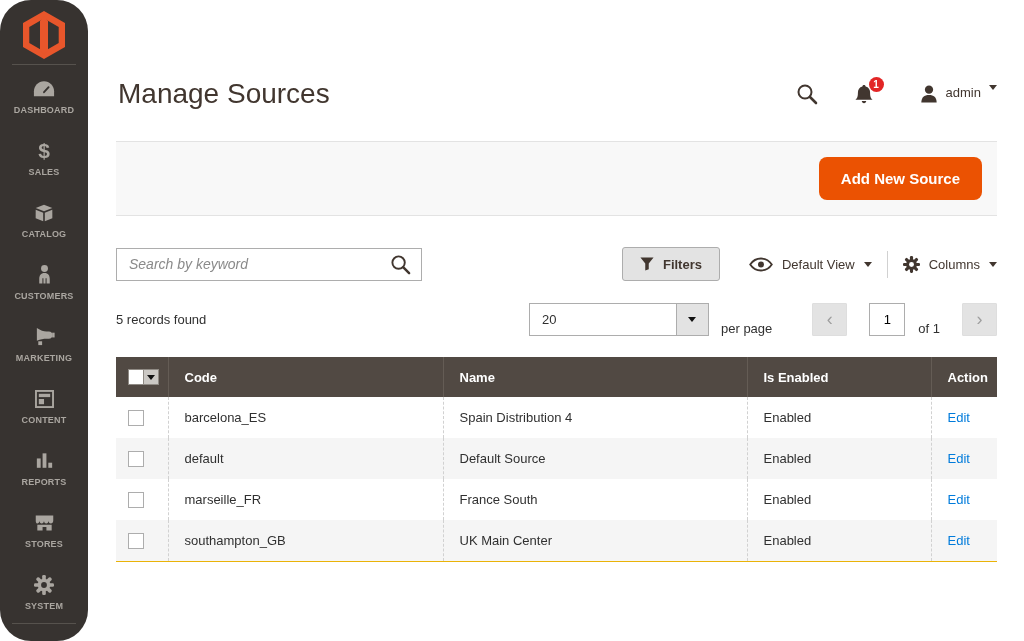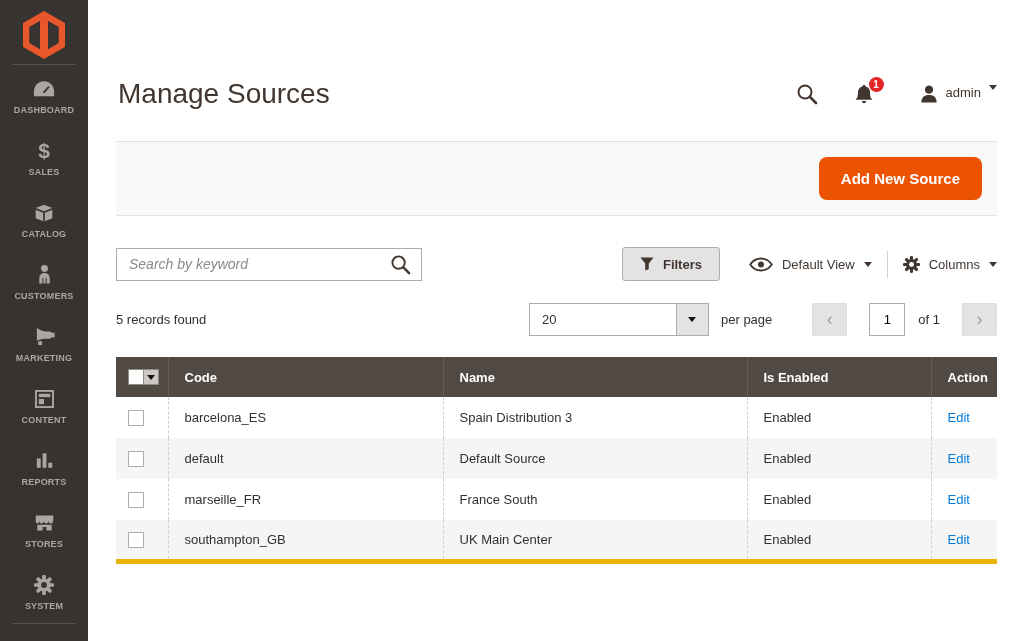--- a/index.html
+++ b/index.html
@@ -2,21 +2,21 @@
 <html><head>
 <meta charset="utf-8">
 <style>
   * { box-sizing: border-box; margin: 0; padding: 0; }
   html,body { width: 1024px; height: 641px; }
   body {
     font-family: "Liberation Sans", "DejaVu Sans", sans-serif;
     background: #fff; color: #303030; overflow: hidden;
   }
   
-  .sidebar { position: fixed; left: 0; top: 0; width: 88px; height: 641px; background: #373330; }
+  .sidebar { position: fixed; left: 0; top: 0; width: 88px; height: 641px; background: #373330; border-radius: 31px; }
   .logo-wrap { height: 64px; display: flex; align-items: center; justify-content: center; padding-top: 6px; cursor: pointer; }
   .side-divider { height: 1px; background: #56524d; margin: 0 12px; }
   .nav-item { height: 62px; display: flex; flex-direction: column; align-items: center; justify-content: center; gap: 5px; cursor: pointer; }
   .nav-icon { height: 22px; display: flex; align-items: center; justify-content: center; }
   .nav-label { font-size: 9px; font-weight: 700; color: #aaa6a0; letter-spacing: .2px; }
   .dollar { font-size: 21px; font-weight: 700; color: #aaa6a0; line-height: 22px; }
   
   .main { margin-left: 88px; padding: 0 27px 0 28px; }
   .page-header { display: flex; align-items: center; justify-content: space-between; margin-top: 74px; height: 40px; }
   .page-title { font-size: 28px; font-weight: 400; color: #41362f; padding-left: 2px; }
@@ -39,36 +39,36 @@
   .search-input::placeholder { font-style: italic; color: #8a8a8a; }
   .search-box .mag { position: absolute; right: 11px; top: 6px; cursor: pointer; }
   .toolbar-right { display: flex; align-items: center; }
   .filters-btn { height: 34px; padding: 0 17px; background: #e3e3e3; border: 1px solid #adadad; border-radius: 3px; display: flex; align-items: center; gap: 9px; font-size: 13px; font-weight: 600; color: #41362f; font-family: inherit; cursor: pointer; }
   .ctrl { display: flex; align-items: center; gap: 9px; font-size: 13px; color: #41362f; cursor: pointer; }
   .view-ctrl { margin-left: 29px; }
   .v-divider { width: 1px; height: 27px; background: #d1d1d1; margin: 0 15px; }
   
   .records-row { margin-top: 21px; display: flex; align-items: center; justify-content: space-between; height: 34px; }
   .records-found { font-size: 13px; color: #303030; }
-  .paging { display: flex; align-items: center; margin-left: 42px; }
+  .paging { display: flex; align-items: flex-end; margin-left: 42px; }
   .pp-select { width: 180px; height: 33px; border: 1px solid #adadad; background: #fff; display: flex; align-items: center; justify-content: space-between; font-size: 13px; cursor: pointer; }
   .pp-value { padding-left: 12px; }
   .pp-caret-box { width: 32px; height: 100%; background: #e3e3e3; border-left: 1px solid #adadad; display: flex; align-items: center; justify-content: center; }
   .pp-label { margin: 0 40px 0 12px; font-size: 13px; color: #303030; }
   .page-btn { width: 35px; height: 33px; background: #e3e3e3; border: 1px solid #dedede; color: #9e9e9e; font-size: 18px; display: flex; align-items: center; justify-content: center; cursor: default; border-radius: 1px; }
   .page-input { width: 36px; height: 33px; border: 1px solid #adadad; text-align: center; font-size: 13px; font-family: inherit; margin-left: 22px; outline: none; }
   .of-label { margin: 0 22px 0 13px; font-size: 13px; color: #303030; }
   
   .grid { margin-top: 21px; width: 100%; border-collapse: collapse; table-layout: fixed; }
   .grid thead th { background: #514943; color: #fff; font-size: 13px; font-weight: 600; text-align: left; height: 40px; padding: 0 0 0 16px; border-left: 1px solid #645c55; }
   .grid thead th:first-child { border-left: none; padding-left: 12px; }
   .grid tbody td { height: 41px; font-size: 13px; color: #303030; padding: 0 0 0 16px; border-left: 1px dashed #d1d1d1; background: #fff; }
   .grid tbody td:first-child { border-left: none; padding-left: 12px; }
   .grid tbody tr:nth-child(even) td { background: #f5f5f5; }
-  .grid tbody tr:last-child td { border-bottom: 5px solid #eab308; }
+  .grid tbody tr:last-child td { border-bottom: 1px solid #eab308; }
   .checkbox { display: inline-block; width: 16px; height: 16px; border: 1px solid #adadad; background: #fff; vertical-align: middle; cursor: pointer; }
   .select-all { display: flex; align-items: center; cursor: pointer; }
   .sa-box { width: 16px; height: 16px; background: #fff; border: 1px solid #8f8a84; }
   .sa-caret { width: 15px; height: 16px; background: #cbc8c4; border: 1px solid #8f8a84; border-left: none; display: flex; align-items: center; justify-content: center; }
   .edit-link { color: #007bdb; text-decoration: none; cursor: pointer; }
 </style>
 </head>
 <body>
 
 <aside class="sidebar">
@@ -293,21 +293,21 @@
         <th>Is Enabled</th>
         <th>Action</th>
       </tr>
     </thead>
     <tbody>
         <tr>
       <td>
         <span class="checkbox"></span>
       </td>
       <td>barcelona_ES</td>
-      <td>Spain Distribution 3</td>
+      <td>Spain Distribution 4</td>
       <td>Enabled</td>
       <td>
         <a class="edit-link" href="#">Edit</a>
       </td>
     </tr>
         <tr>
       <td>
         <span class="checkbox"></span>
       </td>
       <td>default</td>

